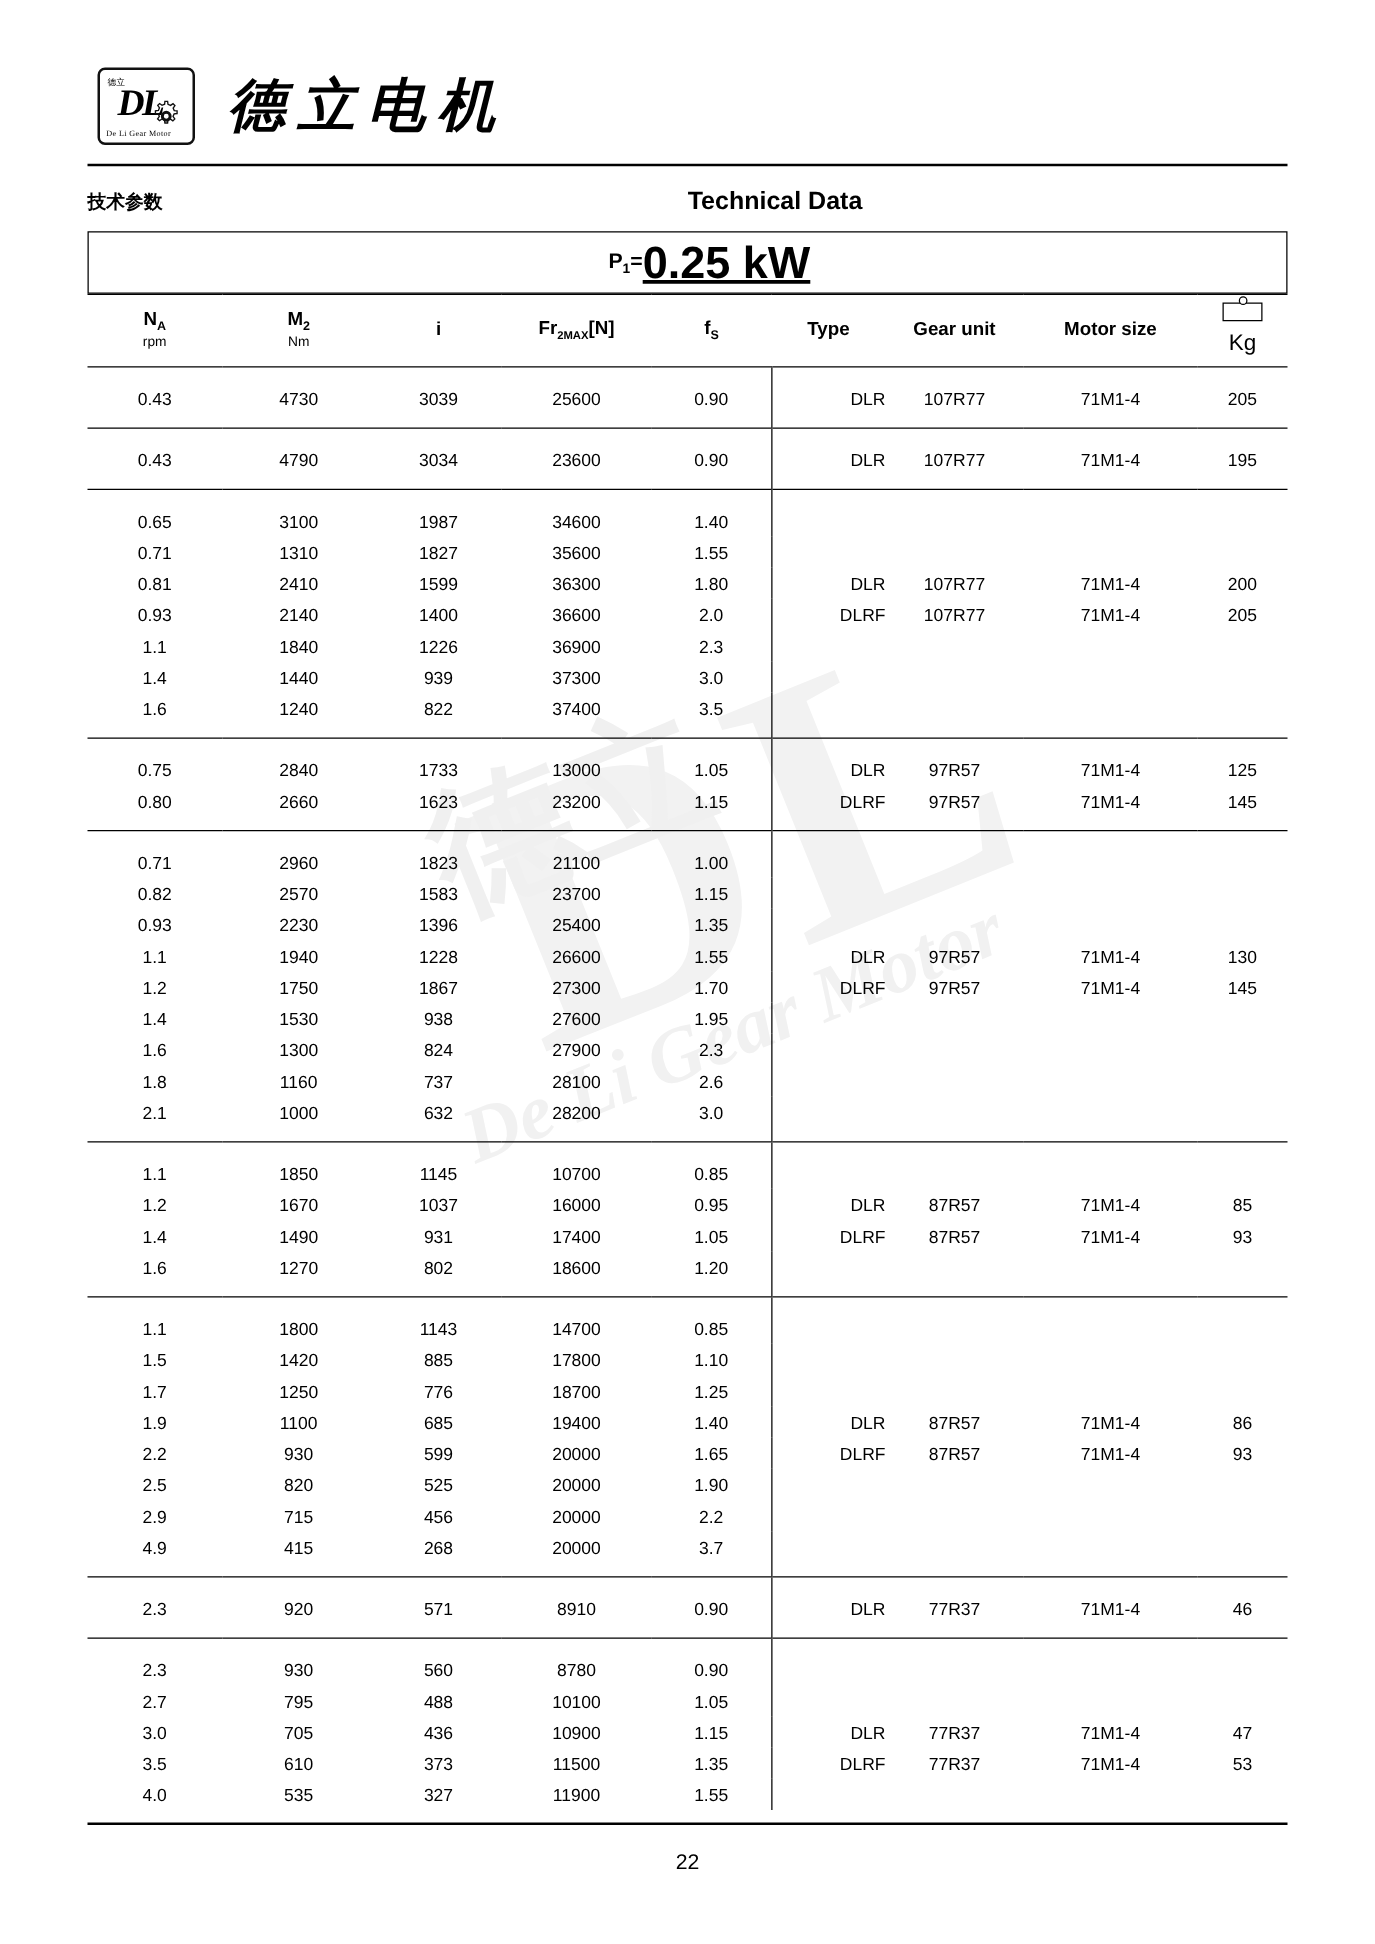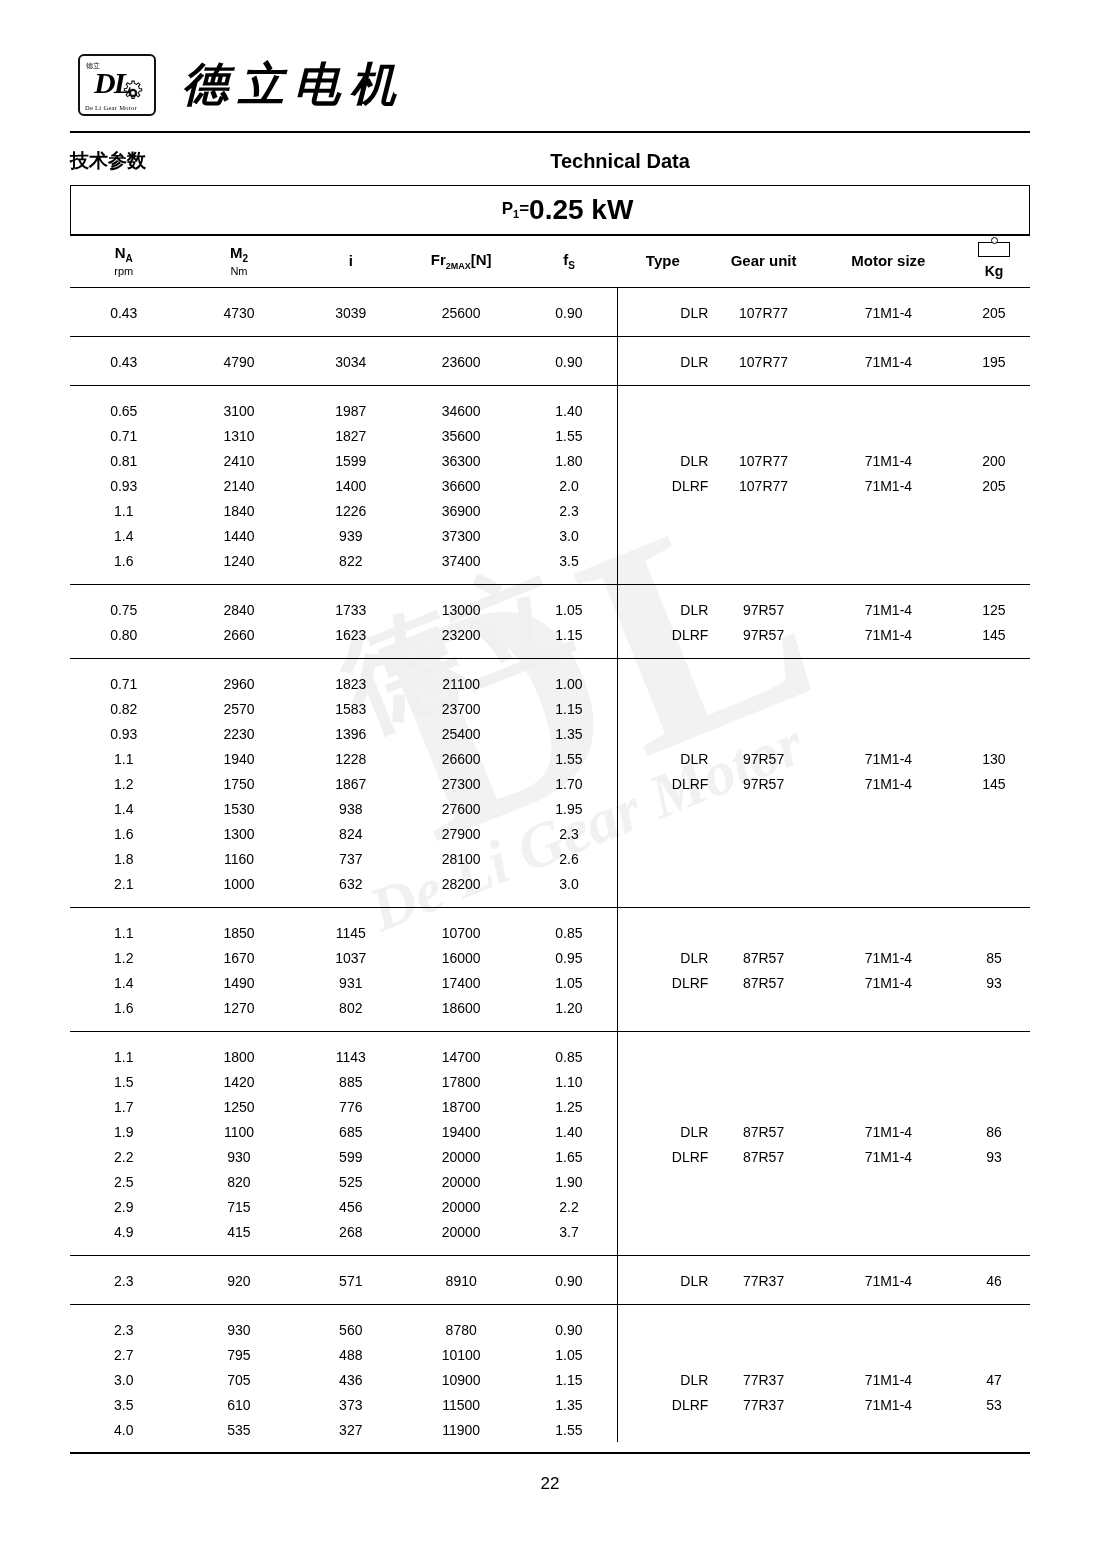--- a/index.html
+++ b/index.html
@@ -138,21 +138,21 @@
   .title-row {
     position: relative;
     z-index: 2;
     display: flex;
     align-items: center;
     height: 44px;
     margin-top: 6px;
   }
   .title-cn {
     font-family: "DejaVu Sans", sans-serif;
-    font-size: 19px;
+    font-size: 15px;
     font-weight: bold;
     width: 230px;
   }
   .title-en {
     flex: 1;
     text-align: center;
     font-size: 20px;
     font-weight: bold;
     margin-left: -90px;
   }
@@ -170,23 +170,24 @@
     padding-left: 35px;
   }
   .power-banner .p1 {
     font-size: 17px;
     font-weight: bold;
   }
   .power-banner .p1 sub {
     font-size: 11px;
   }
   .power-banner .pval {
-    font-size: 28px;
+    font-size: 36px;
     font-weight: bold;
     letter-spacing: 0px;
+    text-decoration: underline;
   }
 
   
   table.data {
     position: relative;
     z-index: 2;
     width: 100%;
     border-collapse: collapse;
     margin-top: 0px;
     table-layout: fixed;
@@ -215,21 +216,21 @@
     content: "";
     position: absolute;
     left: 12px;
     top: -6px;
     width: 5px;
     height: 5px;
     border: 1px solid #000;
     border-radius: 50%;
     background: #fff;
   }
-  .kg-label { display:block; font-size: 14px; font-weight: bold; margin-top: 3px;}
+  .kg-label { display:block; font-size: 18px; font-weight: normal; margin-top: 3px;}
 
   td {
     font-size: 14px;
     text-align: center;
     padding: 0;
     height: 25px;
     vertical-align: middle;
   }
   .grp {
     border-bottom: 1.2px solid #000;

